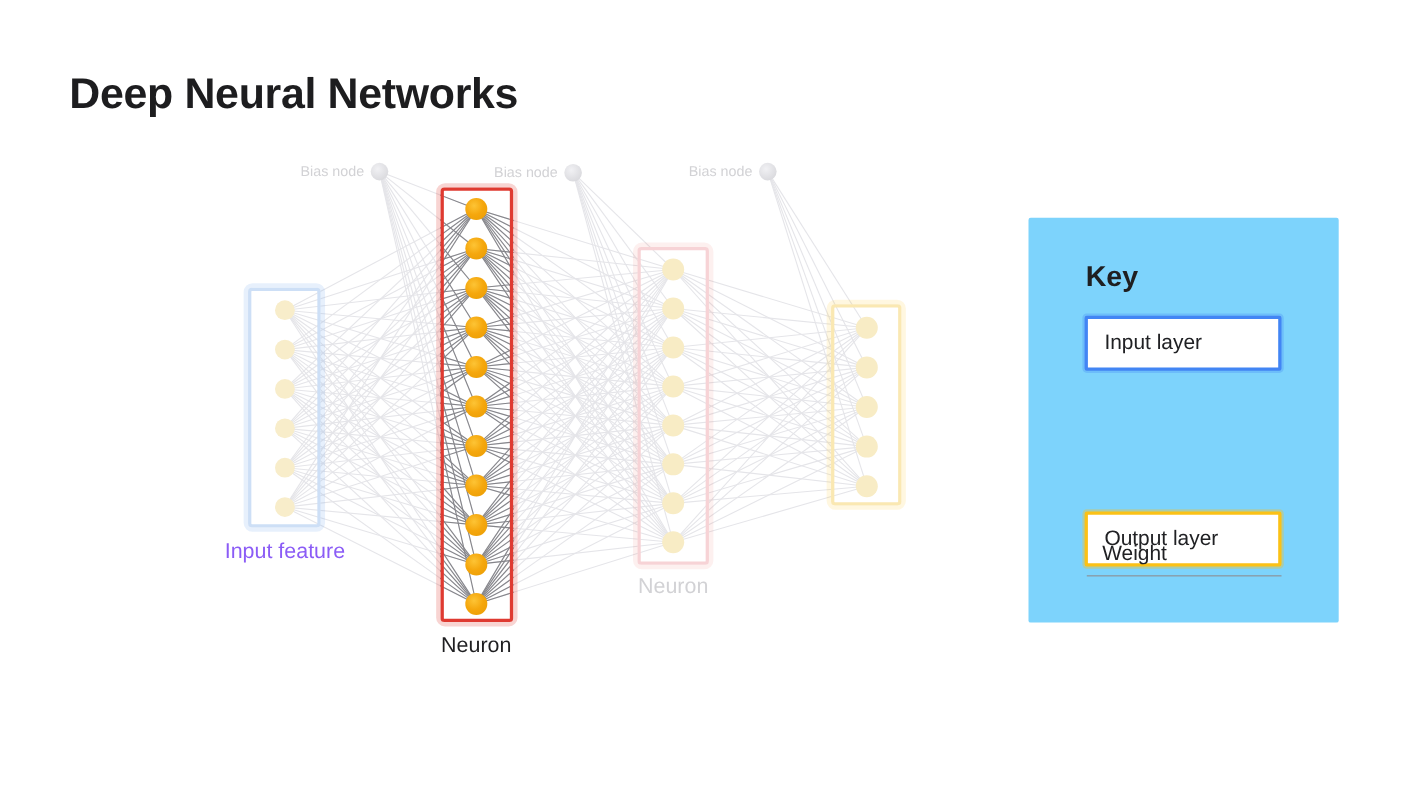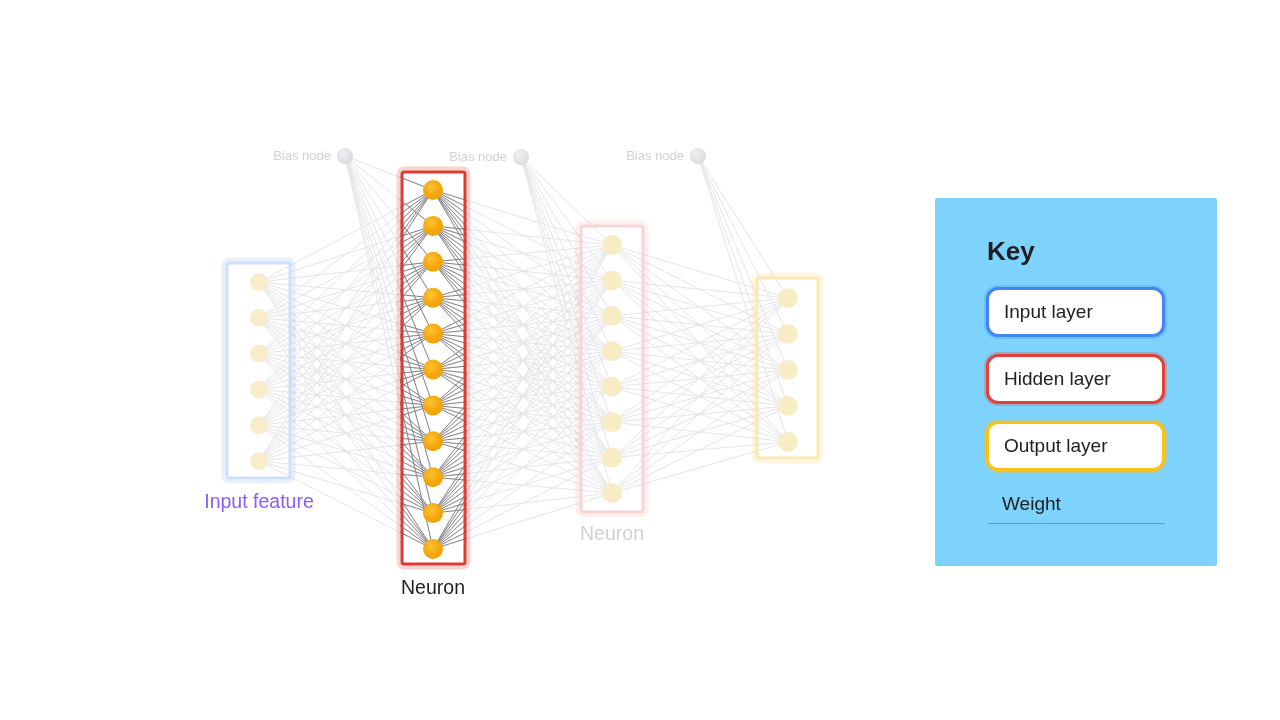--- a/index.html
+++ b/index.html
@@ -30,21 +30,21 @@
     position:absolute;left:935px;top:198px;width:282px;height:368px;
     background:#7dd3fc;border-radius:2px;
   }
   .key-title{
     position:absolute;left:52px;top:38px;
     font-size:26px;font-weight:bold;color:#1f1f21;
   }
   .key-item{
     position:absolute;left:51px;width:179px;height:50px;
     box-sizing:border-box;background:#ffffff;
-    border:3px solid #ccc;border-radius:12px;
+    border:3px solid #ccc;border-radius:2px;
     display:flex;align-items:center;padding-left:15px;
     font-size:19px;color:#202124;
   }
   .key-item-0{top:89px;}
   .key-item-1{top:156px;}
   .key-item-2{top:223px;}
   .key-weight{
     position:absolute;left:67px;top:295px;
     font-size:19px;color:#202124;
   }
@@ -506,37 +506,35 @@
         <circle cx="788" cy="334" r="10" fill="#f8ecc5"></circle>
         <circle cx="788" cy="370" r="10" fill="#f8ecc5"></circle>
         <circle cx="788" cy="406" r="10" fill="#f8ecc5"></circle>
         <circle cx="788" cy="442" r="10" fill="#f8ecc5"></circle>
         <circle cx="345" cy="156" r="8" fill="url(#bgc)"></circle>
         <circle cx="521" cy="157" r="8" fill="url(#bgc)"></circle>
         <circle cx="698" cy="156" r="8" fill="url(#bgc)"></circle>
       </g>
     </svg>
 
+  <div class="slide-title">Deep Neural Networks</div>
 
   <div class="bias-label" style="left: 191px; top: 143px;">Bias node</div>
   <div class="bias-label" style="left: 367px; top: 144px;">Bias node</div>
   <div class="bias-label" style="left: 544px; top: 143px;">Bias node</div>
 
   <div class="layer-label" style="left: 199px; top: 488px; color: #8b5cf6;">Input feature</div>
   <div class="layer-label" style="left: 373px; top: 574px; color: rgb(31, 31, 33);">Neuron</div>
   <div class="layer-label" style="left: 552px; top: 520px; color: rgb(210, 210, 213);">Neuron</div>
 
   <div class="key-panel">
     <div class="key-title">Key</div>
     <div class="key-item key-item-0" style="border-color: rgb(66, 133, 244); box-shadow: rgba(66, 133, 244, 0.28) 0px 0px 0px 2px;">
       <span>Input layer</span>
     </div>
-    <div class="key-item key-item-1" style="border-color: rgb(226, 65, 58); box-shadow: rgba(226, 65, 58, 0.28) 0px 0px 0px 2px;">
-      <span>Hidden layer</span>
-    </div>
-    <div class="key-item key-item-2" style="border-color: rgb(251, 193, 22); box-shadow: rgba(251, 193, 22, 0.35) 0px 0px 0px 2px;">
+    <div class="key-item key-item-2" style="border-color: rgb(251, 193, 22); box-shadow: rgba(251, 193, 22, 0.35) 0px 0px 0px 2px; margin-top: 44px;">
       <span>Output layer</span>
     </div>
     <div class="key-weight">Weight</div>
     <div class="key-underline"></div>
   </div>
 
 </div>
 
 </body></html>

